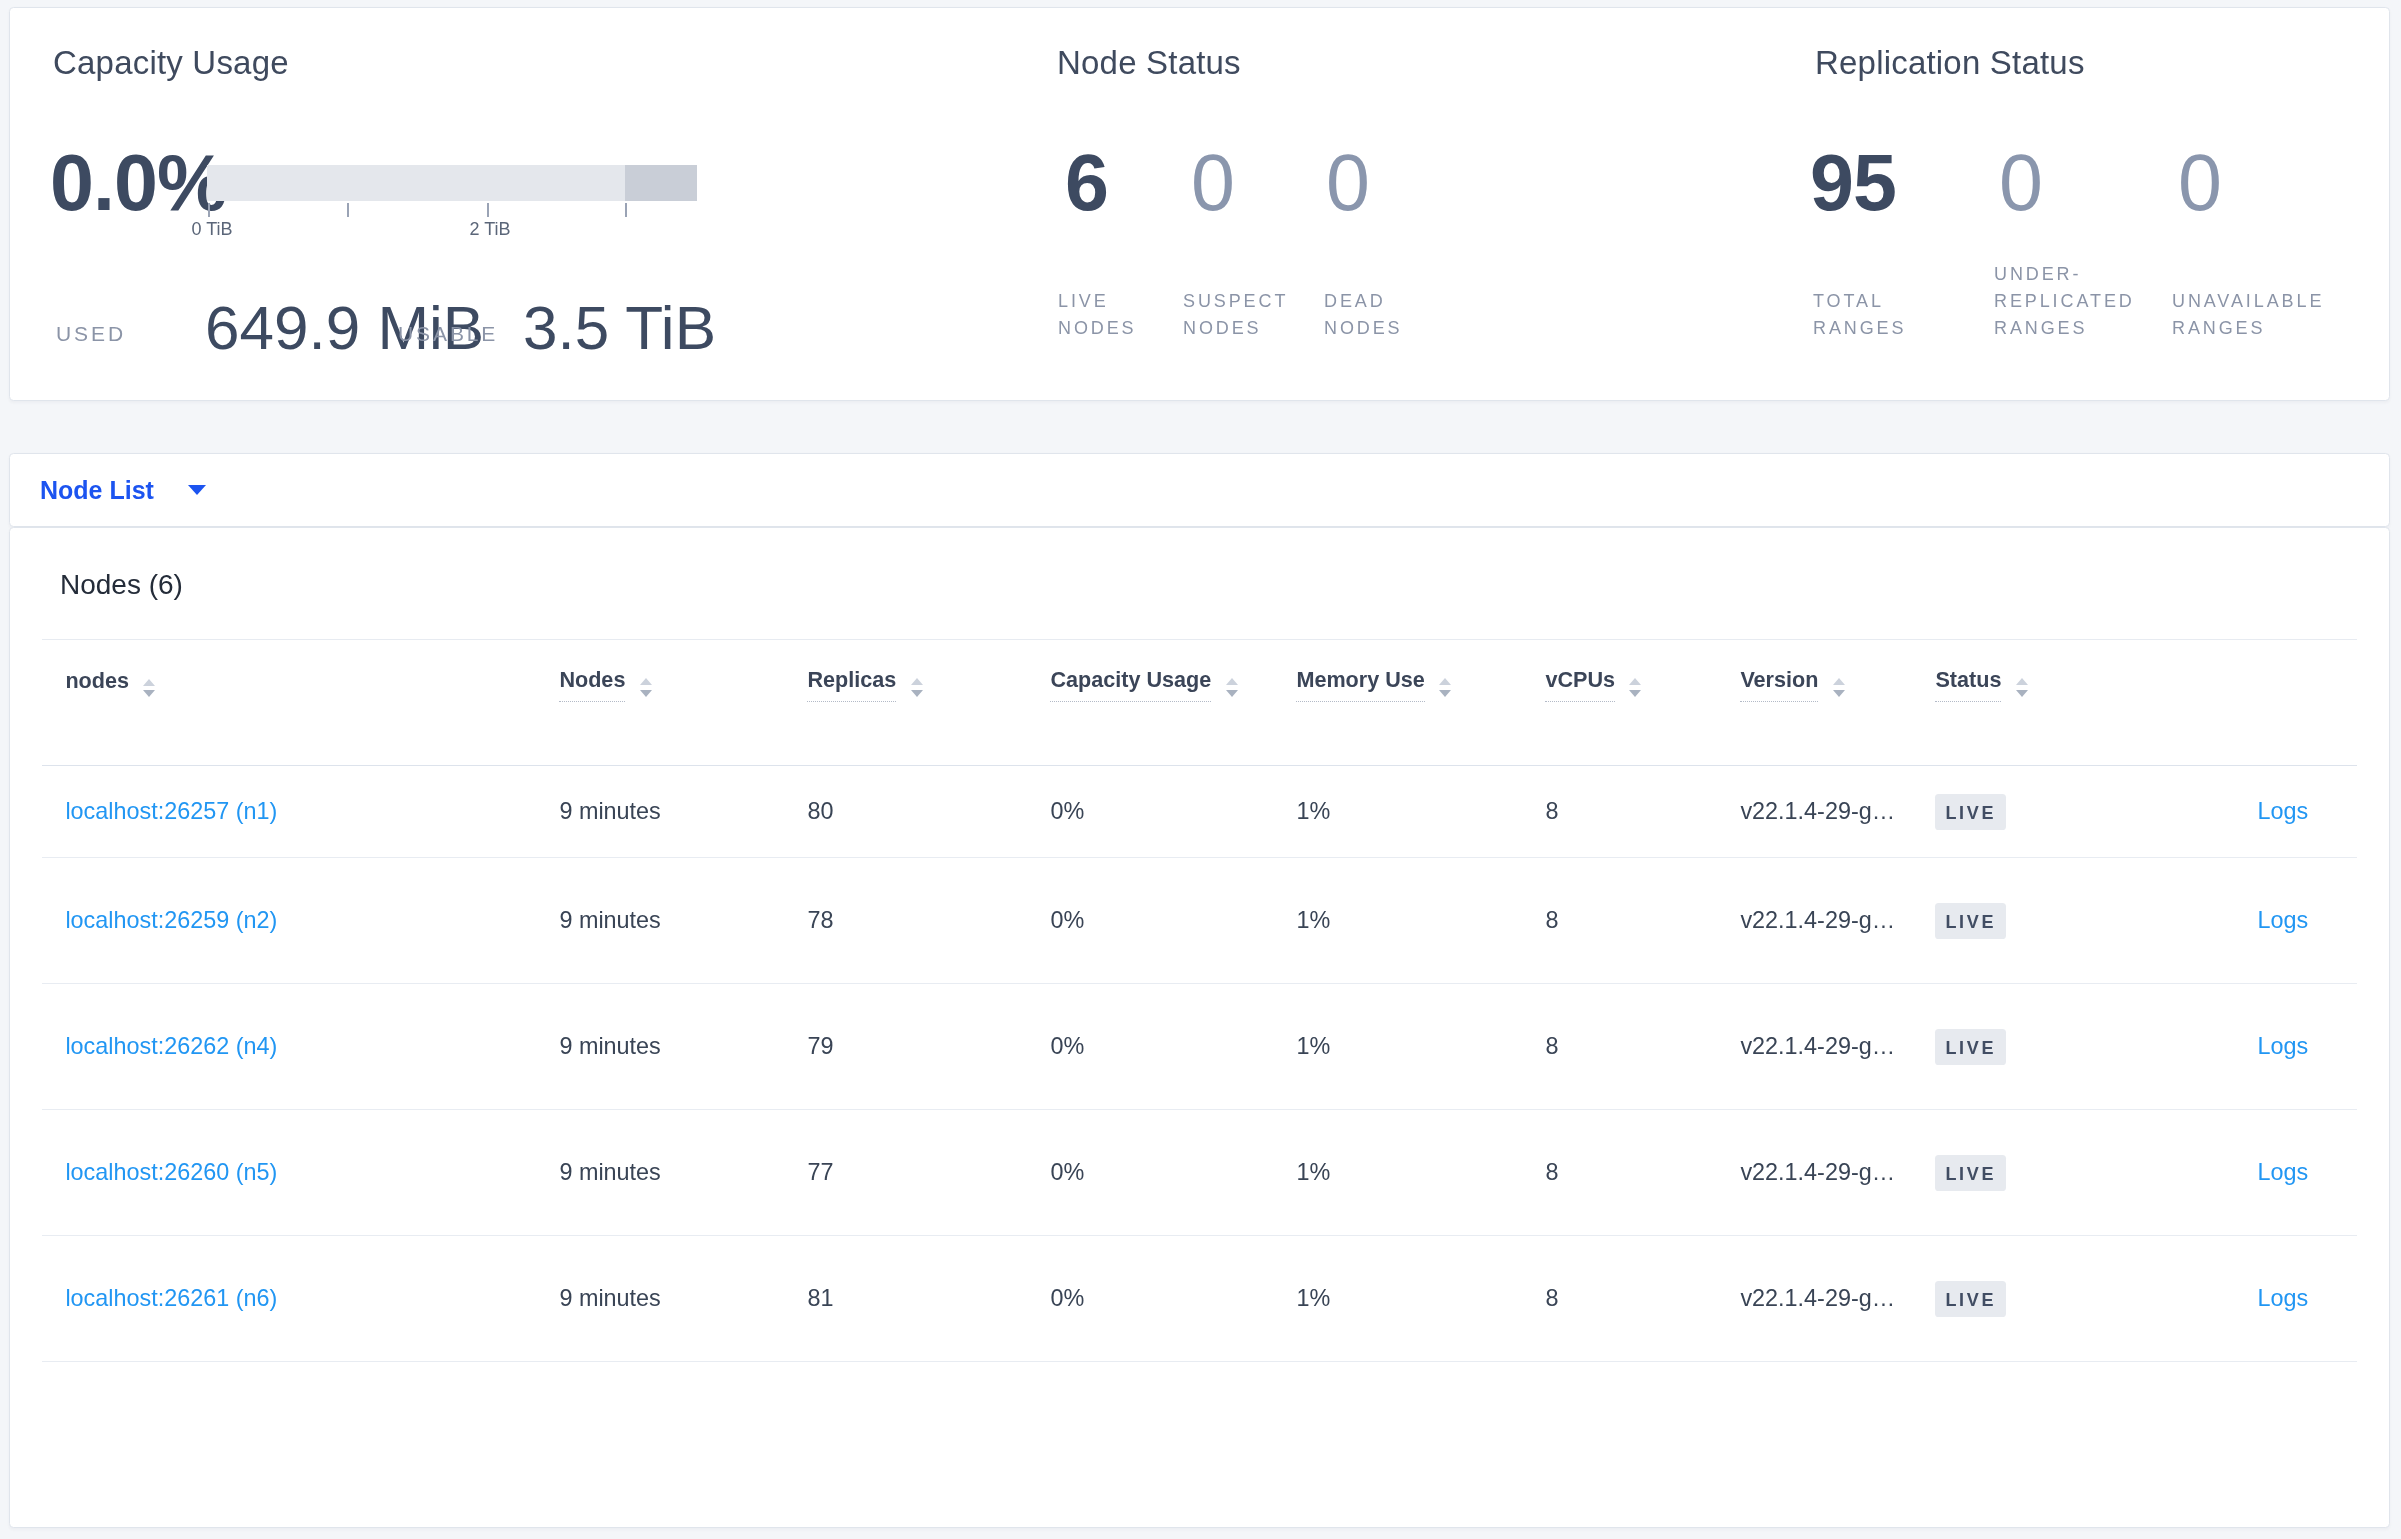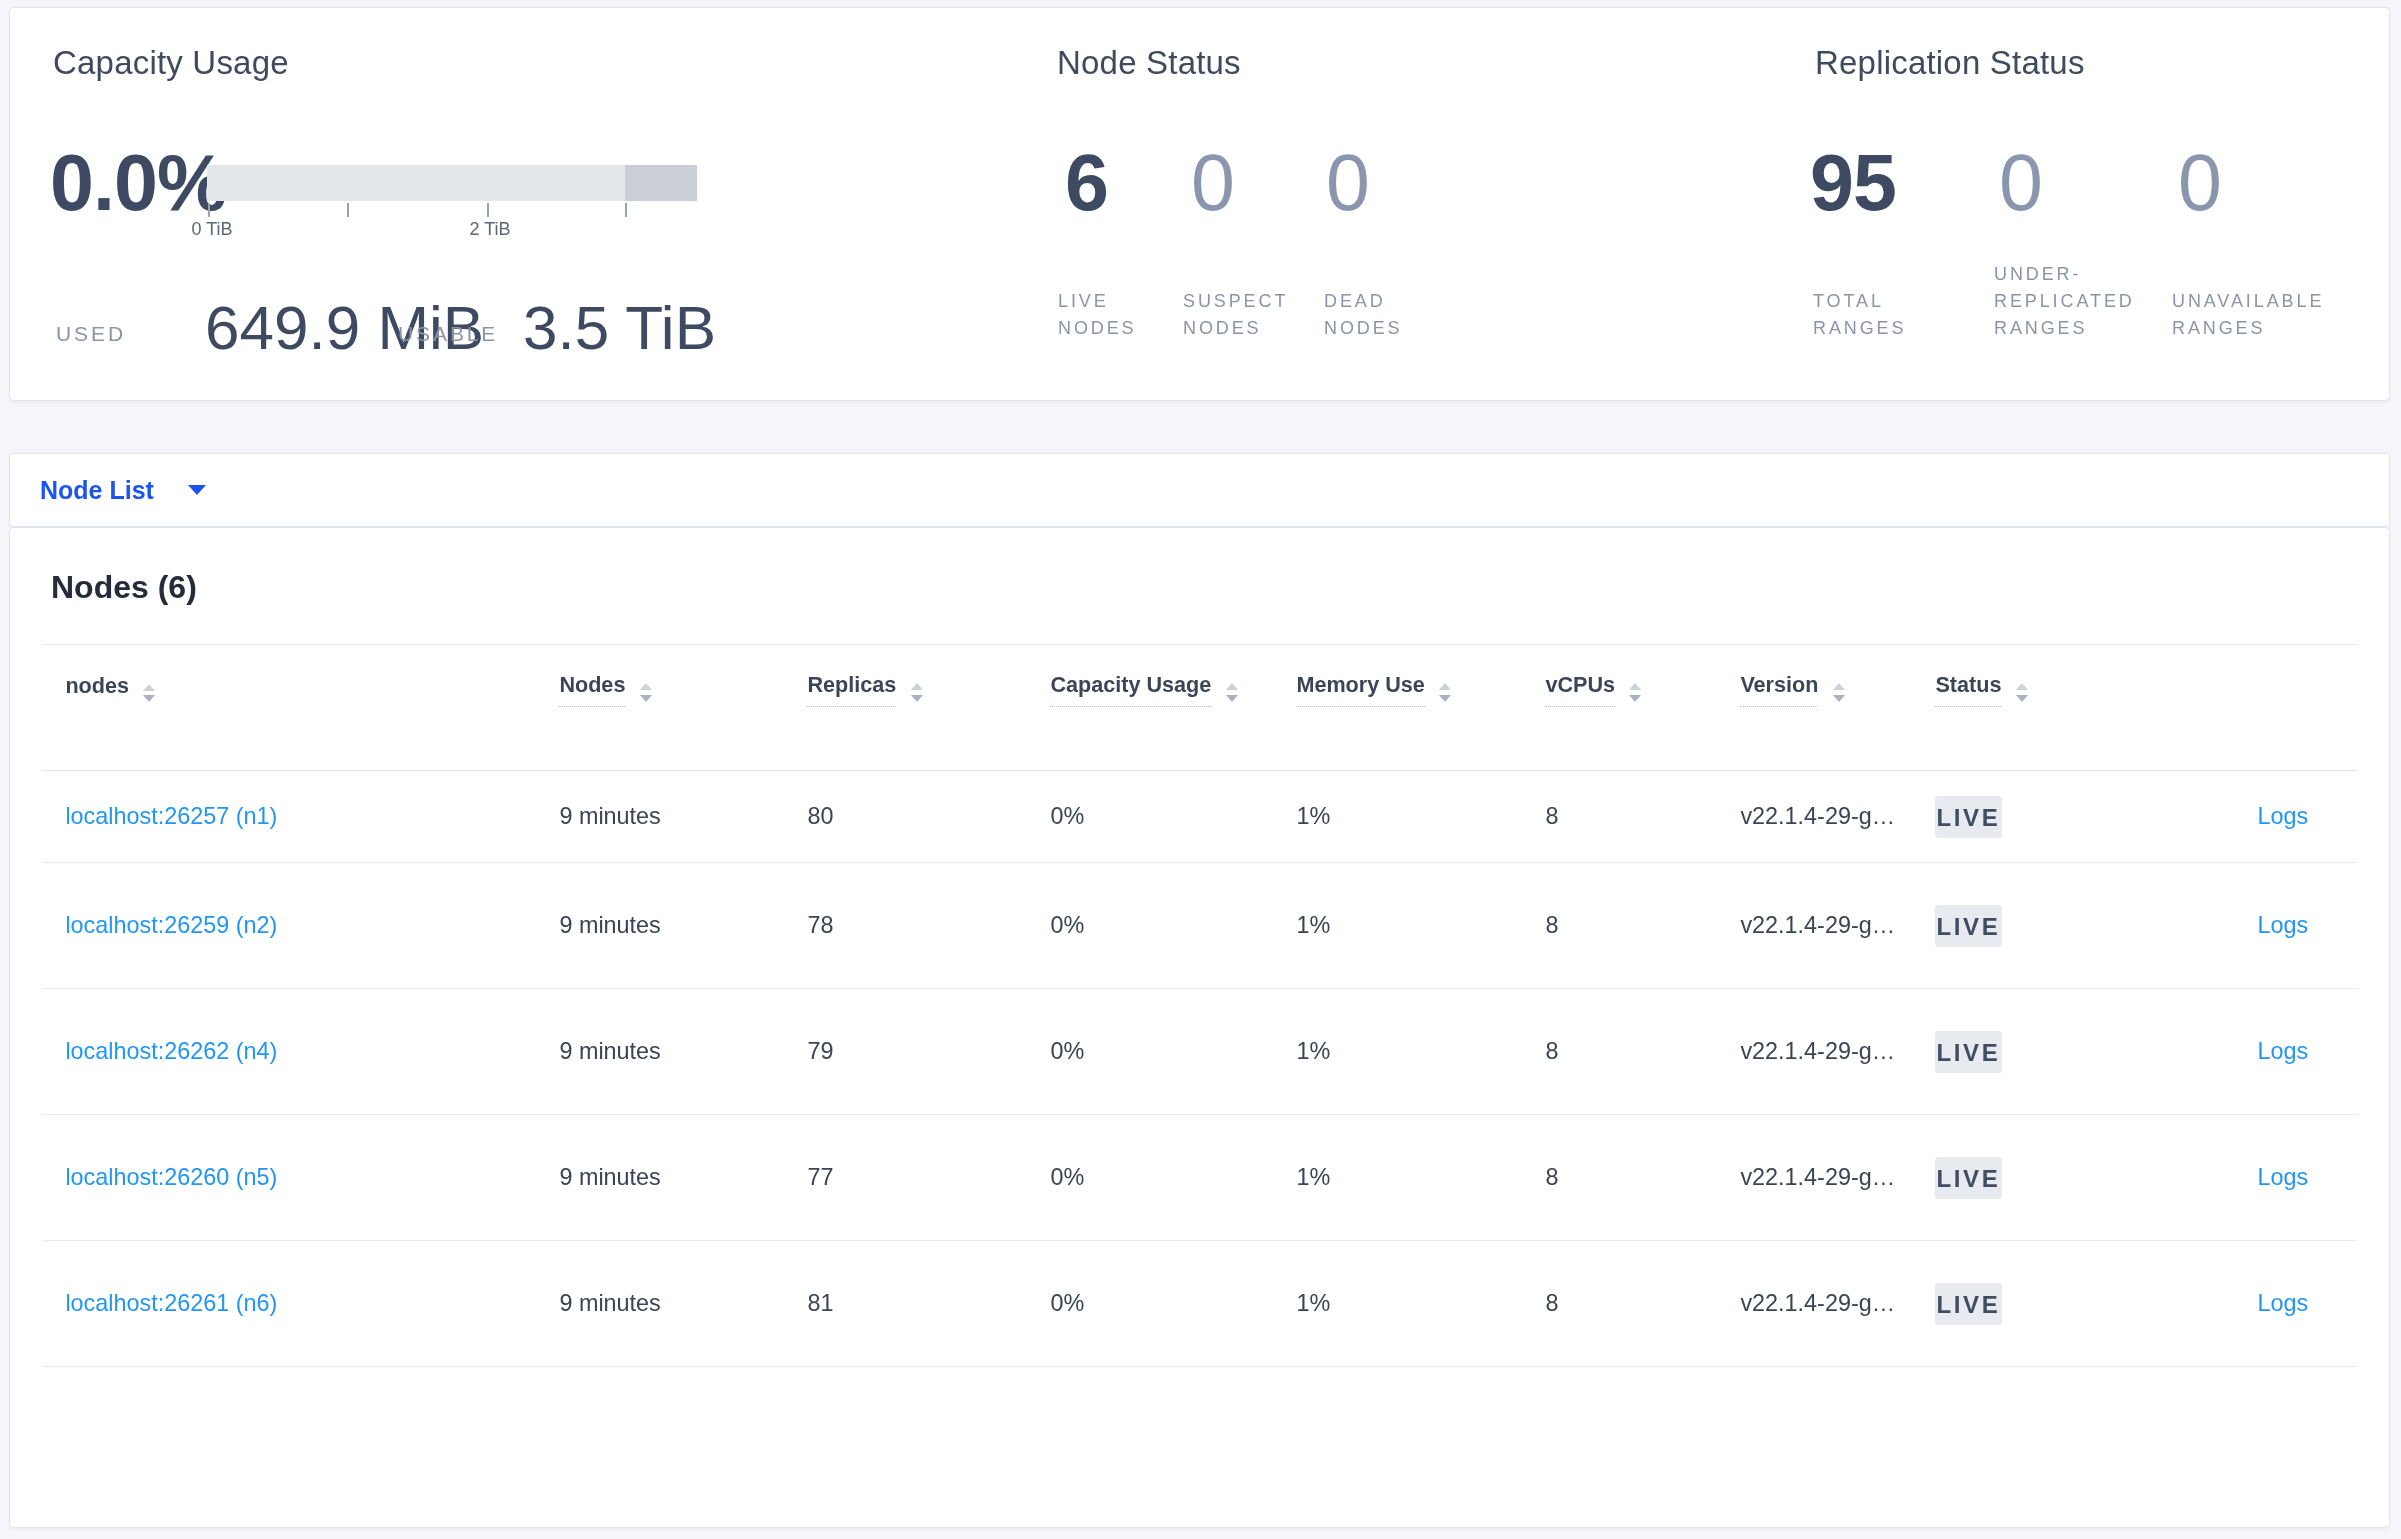--- a/index.html
+++ b/index.html
@@ -47,21 +47,21 @@
   
   .nodelist-card { margin-top: 52px; height: 74px; display: flex; align-items: center; padding-left: 30px; cursor: pointer; }
   .nodelist-label { font-size: 25px; font-weight: 700; color: #1c54f0; }
   .caret-down {
     width: 0; height: 0; margin-left: 34px;
     border-left: 9px solid transparent; border-right: 9px solid transparent;
     border-top: 10.8px solid #1c54f0;
   }
   
   .table-card { padding: 41px 32px 36px; min-height: 1001px; }
-  .nodes-heading { font-size: 32px; font-weight: 700; color: #242c39; margin: 0 9px 38px; }
+  .nodes-heading { font-size: 28px; font-weight: 400; color: #242c39; margin: 0 18px 38px; }
   table.nodes-table { width: 100%; border-collapse: collapse; table-layout: fixed; border-top: 0.9px solid #e7ebf1; }
   thead tr { border-bottom: 0.9px solid #dde3ec; }
   th {
     text-align: left; padding: 27px 0 63px 23.4px;
     font-size: 21.6px; font-weight: 700; color: #3b4558; white-space: nowrap;
   }
   .th-label { display: inline-block; padding-bottom: 8px; }
   .th-label.dotted { border-bottom: 1.8px dotted #b3bac7; }
   .sort {
     display: inline-flex; flex-direction: column; gap: 4.5px;
@@ -80,22 +80,22 @@
   td {
     padding-left: 23.4px; height: 126px; vertical-align: middle;
     font-size: 23.4px; color: #394455;
     border-bottom: 0.9px solid #e8ecf2; white-space: nowrap; overflow: hidden;
   }
   tbody tr:first-child td { height: 92px; }
   a.node-link, a.logs-link { color: #2196f3; text-decoration: none; cursor: pointer; }
   td.logs-cell { text-align: right; padding-right: 49px; }
   .badge-live {
     display: inline-block; background: #e7eaef; color: #414d63;
-    font-size: 24px; font-weight: 700; letter-spacing: 2.7px;
-    padding: 10px 1px 8px; border-radius: 3.6px; line-height: 1;
+    font-size: 18px; font-weight: 700; letter-spacing: 2.7px;
+    padding: 10px 10px 8px; border-radius: 3.6px; line-height: 1;
   }
 </style>
 </head>
 <body>
 
 <div class="card summary-card">
 
   <div class="sec-title t-cap">Capacity Usage</div>
   <div class="big-num" style="left:40px">0.0%</div>
   <div class="cap-bar">

